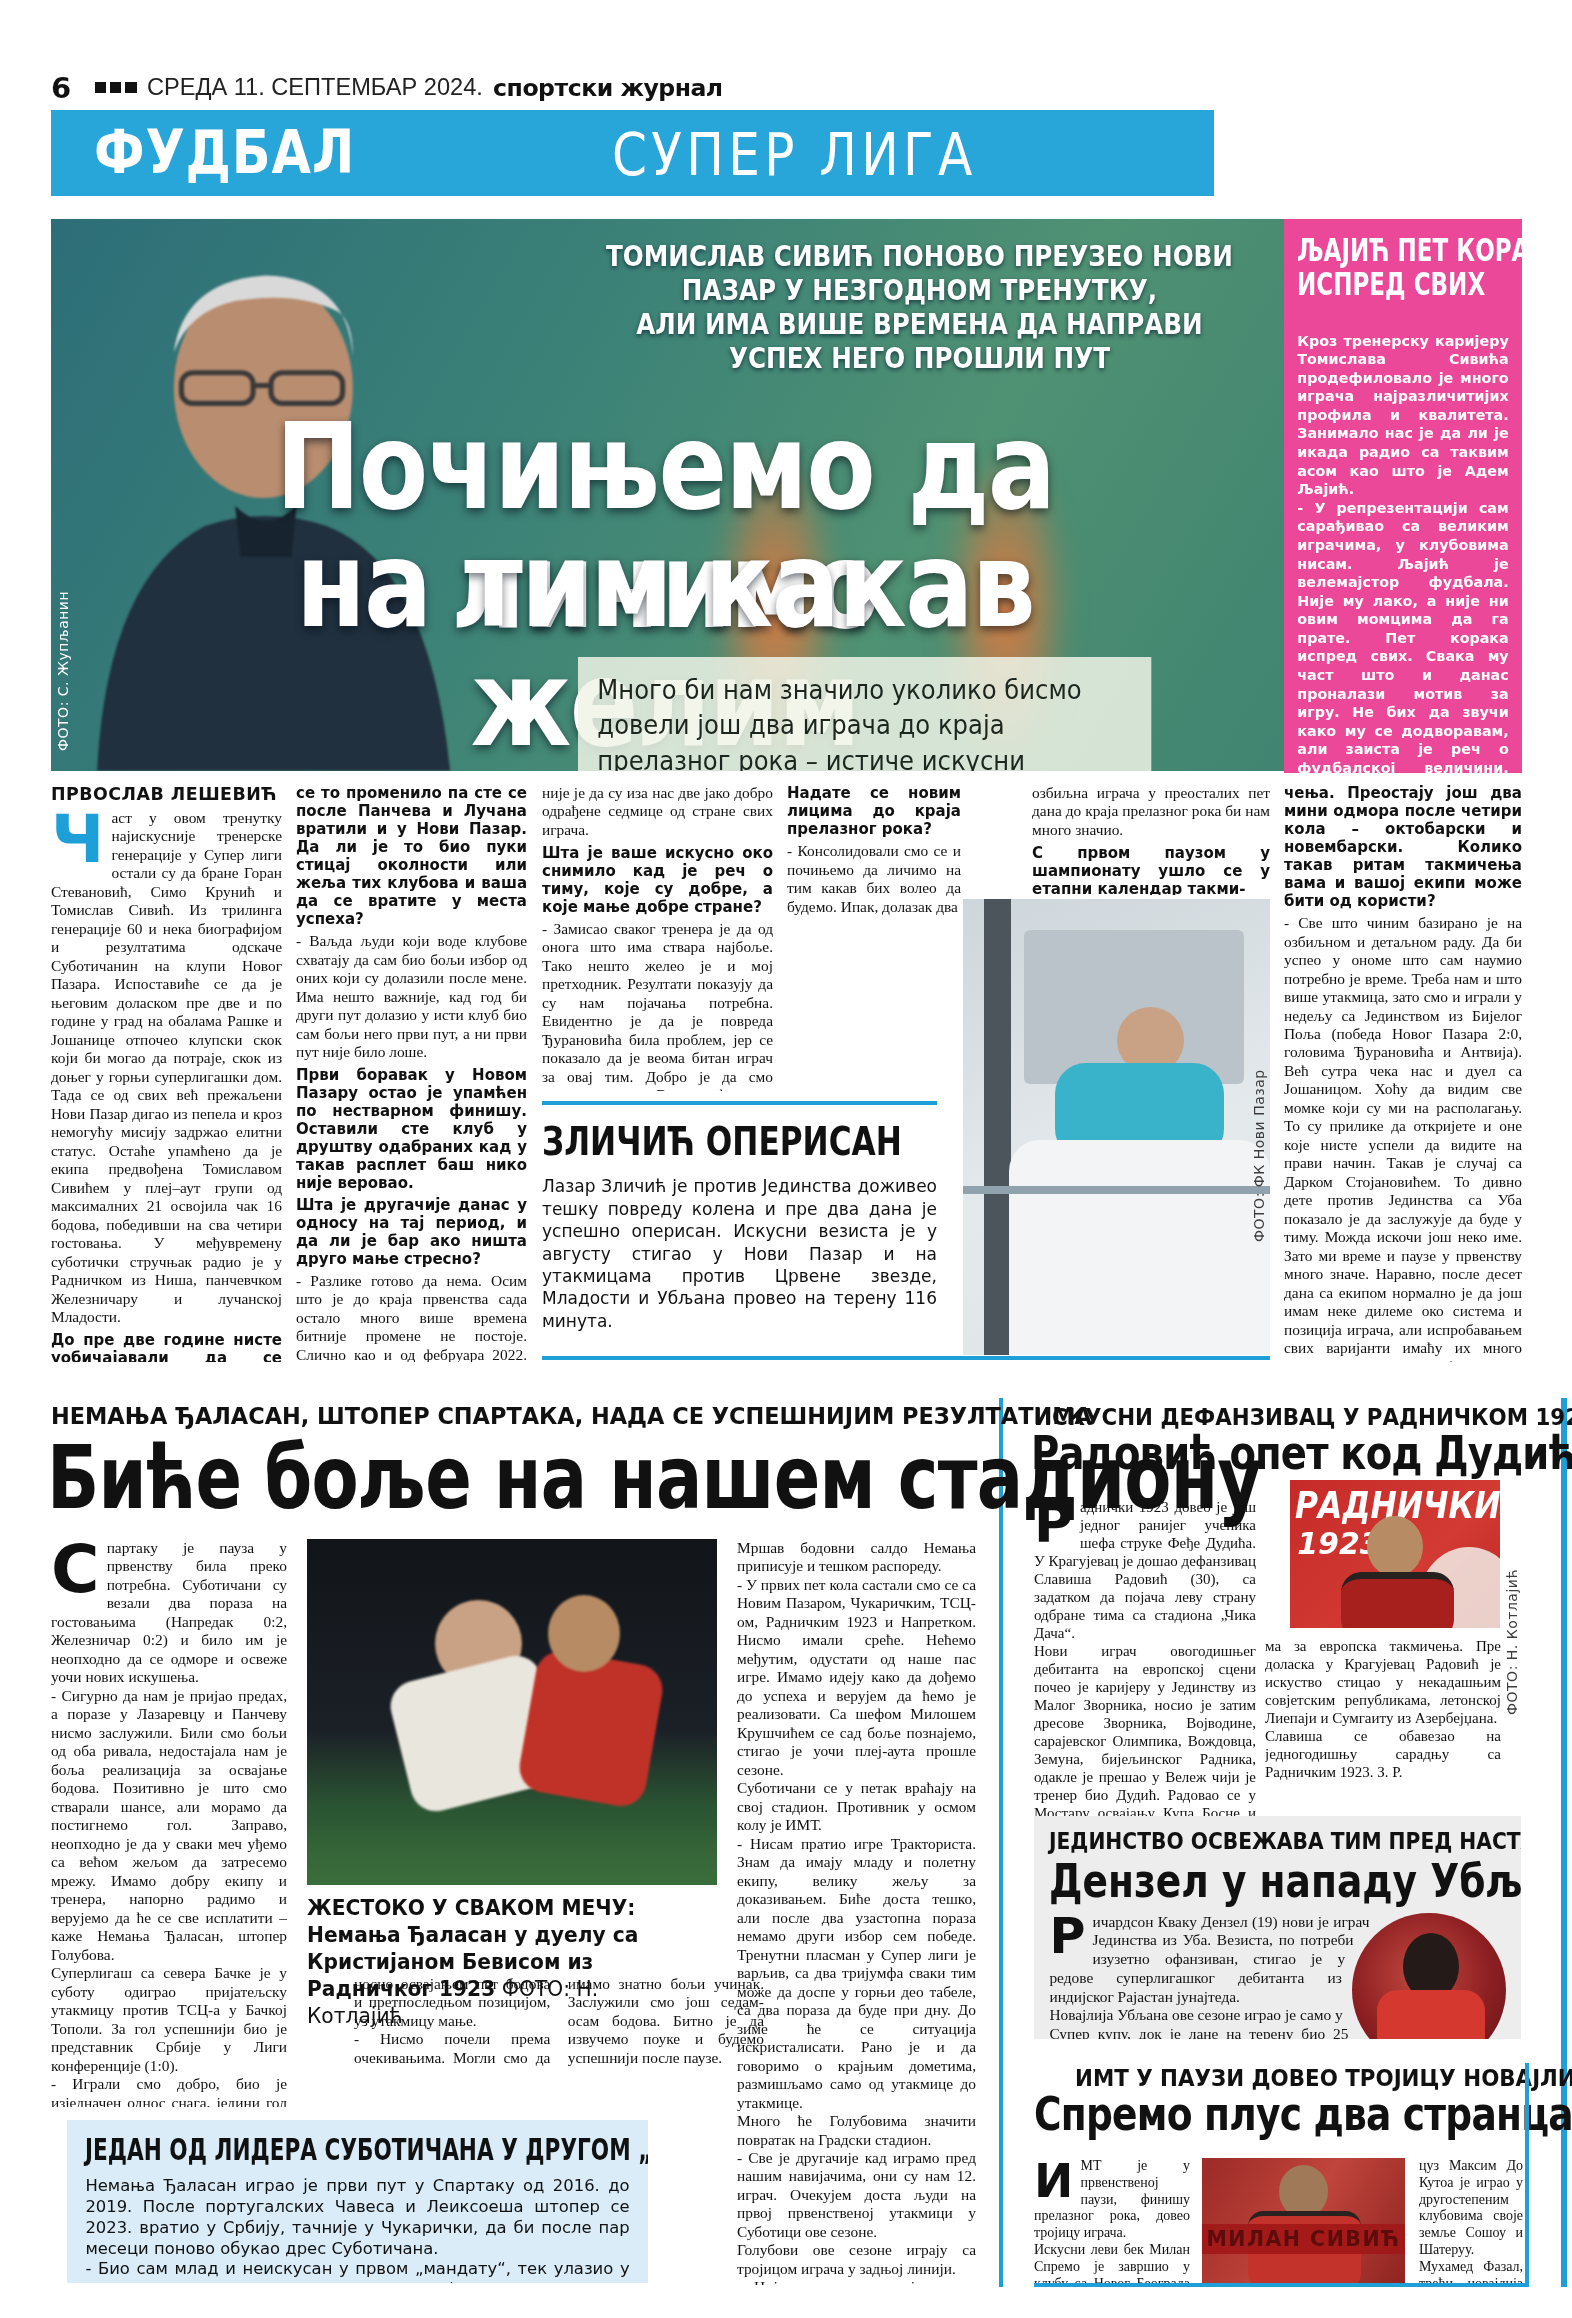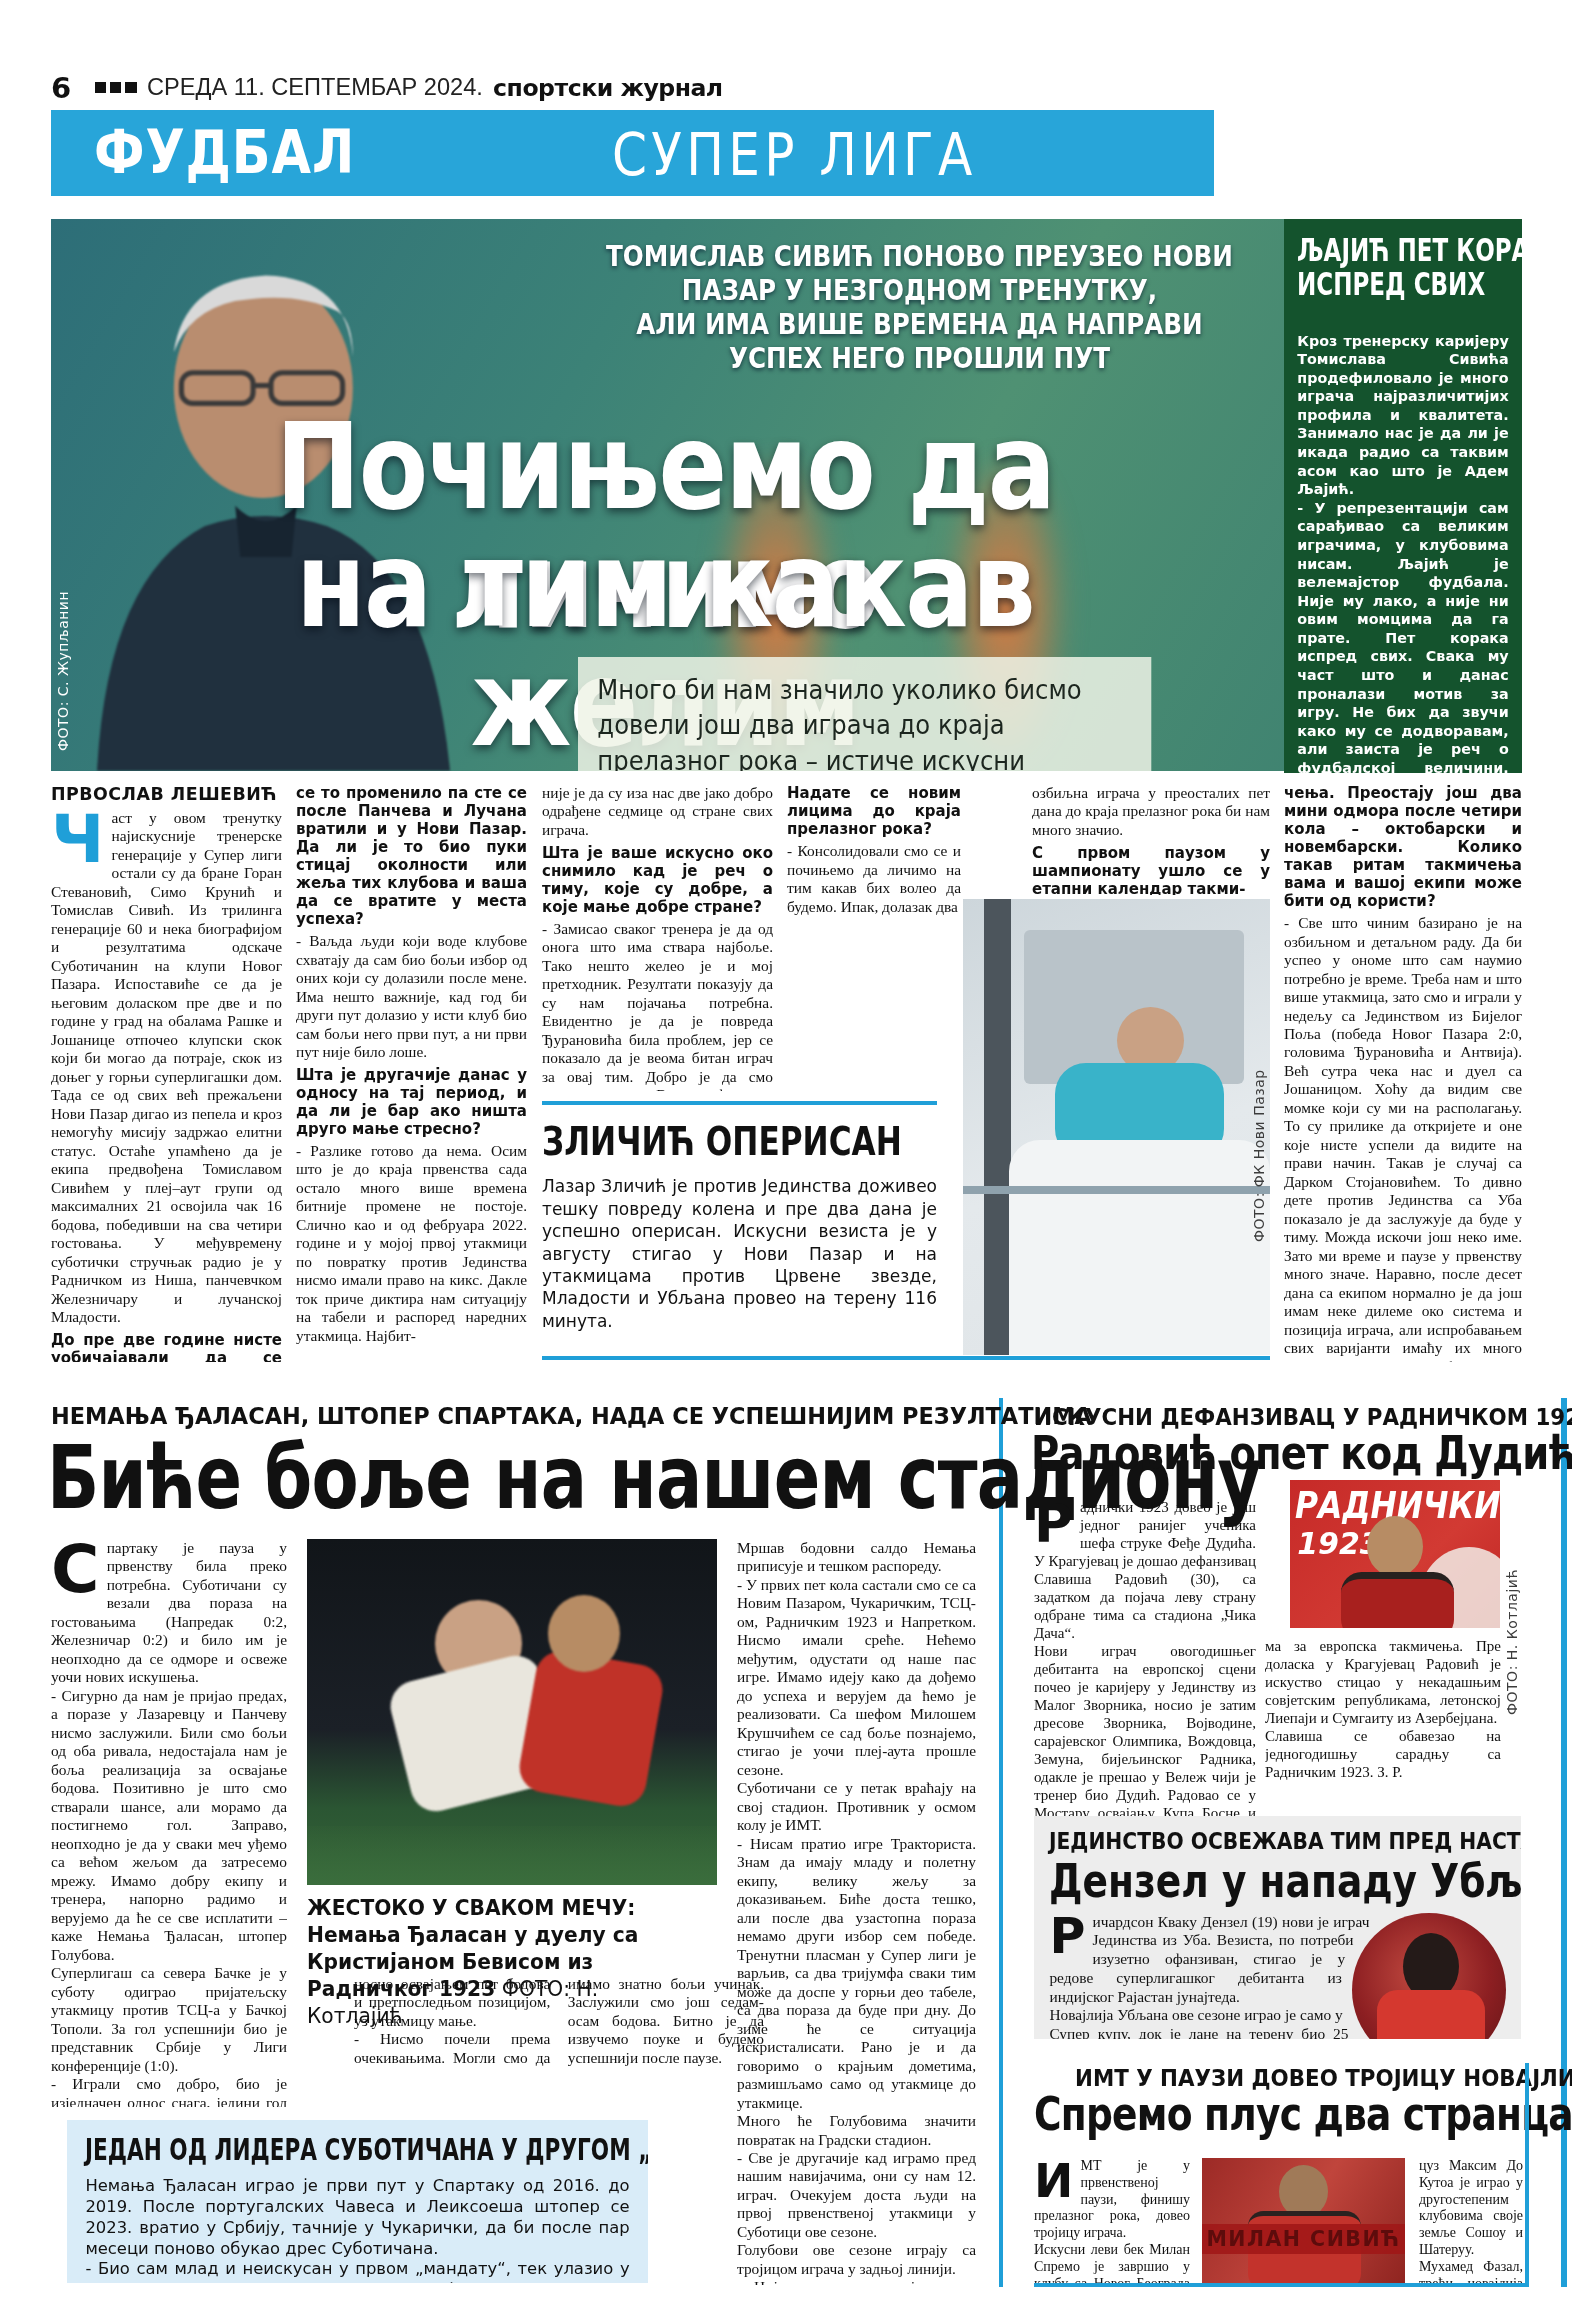--- a/index.html
+++ b/index.html
@@ -18,21 +18,21 @@
   .banner .sec{position:absolute;left:43px;top:7.2px;font-size:60px;font-weight:800;color:#fff;font-family:"DejaVu Sans",sans-serif;transform:scaleX(.85);transform-origin:0 50%;letter-spacing:1px;}
   .banner .lg{position:absolute;left:561px;top:10.2px;font-size:59px;font-weight:400;color:#fff;font-family:"DejaVu Sans",sans-serif;transform:scaleX(.85);transform-origin:0 50%;letter-spacing:5.1px;}
   
   .hero{left:51px;top:219px;width:1445px;height:552px;background:linear-gradient(120deg,#2d6e78 0%,#3c8277 35%,#4f9173 60%,#3a7e70 100%);overflow:hidden;}
   .blob{position:absolute;border-radius:50%;filter:blur(14.3px);}
   .kicker{position:absolute;left:512px;top:20.5px;width:713px;text-align:center;color:#fff;font-family:"DejaVu Sans",sans-serif;font-weight:800;font-size:28px;line-height:1.22;transform:scaleX(.88);transform-origin:50% 0;text-shadow:0 2px 5.1px rgba(0,20,40,.65);}
   .heroline{position:absolute;left:56px;width:1116px;text-align:center;color:#fff;font-weight:800;font-family:"DejaVu Sans",sans-serif;font-size:119px;line-height:1;transform:scaleX(.85);transform-origin:50% 0;text-shadow:0 4.1px 9.2px rgba(0,10,20,.55);letter-spacing:-2px;}
   .deck{position:absolute;left:527px;top:438px;width:594px;background:rgba(238,243,230,.85);padding:15.4px 21.5px;font-family:"DejaVu Sans",sans-serif;font-size:27px;line-height:1.3;color:#1c261f;transform:scaleX(.9);transform-origin:0 0;}
   .vcredit{position:absolute;writing-mode:vertical-rl;transform:rotate(180deg);font-family:"DejaVu Sans",sans-serif;font-size:14px;letter-spacing:0.5px;}
   
-  .sidebar{left:1284px;top:219px;width:238px;height:554px;background:#14532d;color:#fff;box-sizing:border-box;padding:15.4px 13.3px;}
+  .sidebar{left:1284px;top:219px;width:238px;height:554px;background:#ec4899;color:#fff;box-sizing:border-box;padding:15.4px 13.3px;}
   .sidebar h2{margin:0 0 14.3px;font-family:"DejaVu Sans",sans-serif;font-weight:800;font-size:32px;line-height:1.05;transform:scaleX(.72);transform-origin:0 0;white-space:nowrap;}
   .sidebar .body{font-family:"DejaVu Sans",sans-serif;font-weight:700;font-size:14.3px;line-height:1.3;text-align:justify;white-space:pre-line;margin-top:30px;}
   
   .col{position:absolute;font-size:15.4px;line-height:1.2;text-align:justify;overflow:hidden;}
   .col p{margin:0 0 4.1px;}
   .q{font-family:"DejaVu Sans",sans-serif;font-weight:700;font-size:15px;line-height:1.2;}
   .byline{font-family:"DejaVu Sans",sans-serif;font-weight:800;font-size:17.4px;margin:0 0 13.3px;letter-spacing:0.5px;}
   .dropcap{float:left;font-size:66px;line-height:.82;font-weight:700;padding:4.1px 7.2px 0 0;font-family:"DejaVu Sans",sans-serif;}
   .dc-blue{color:#1f9fd8;}
   .prelines{white-space:pre-line;}
@@ -106,20 +106,21 @@
 </div>
 
 <div class="col" style="left:51px;top:784px;width:231px;height:578px;">
   <p class="byline">ПРВОСЛАВ ЛЕШЕВИЋ</p>
   <p><span class="dropcap dc-blue">Ч</span><span>аст у овом тренутку најискусније тренерске генерације у Супер лиги остали су да бране Горан Стевановић, Симо Крунић и Томислав Сивић. Из трилинга генерације 60 и нека биографијом и резултатима одскаче Суботичанин на клупи Новог Пазара. Испоставиће се да је његовим доласком пре две и по године у град на обалама Рашке и Јошанице отпочео клупски скок који би могао да потраје, скок из доњег у горњи суперлигашки дом. Тада се од свих већ прежаљени Нови Пазар дигао из пепела и кроз немогућу мисију задржао елитни статус. Остаће упамћено да је екипа предвођена Томиславом Сивићем у плеј–аут групи од максималних 21 освојила чак 16 бодова, победивши на сва четири гостовања. У међувремену суботички стручњак радио је у Радничком из Ниша, панчевчком Железничару и лучанској Младости.</span></p>
   <p class="q">До пре две године нисте уобичајавали да се враћате тамо где сте већ оставили известан траг. Шта</p>
 </div>
 <div class="col" style="left:296px;top:784px;width:231px;height:578px;">
   <p class="q">се то променило па сте се после Панчева и Лучана вратили и у Нови Пазар. Да ли је то био пуки стицај околности или жеља тих клубова и ваша да се вратите у места успеха?</p>
   <p>- Ваљда људи који воде клубове схватају да сам био бољи избор од оних који су долазили после мене. Има нешто важније, кад год би други пут долазио у исти клуб био сам бољи него први пут, а ни први пут није било лоше.</p>
+  <p class="q">Први боравак у Новом Пазару остао је упамћен по нестварном финишу. Оставили сте клуб у друштву одабраних кад у такав расплет баш нико није веровао.</p>
   <p class="q">Шта је другачије данас у односу на тај период, и да ли је бар ако ништа друго мање стресно?</p>
   <p>- Разлике готово да нема. Осим што је до краја првенства сада остало много више времена битније промене не постоје. Слично као и од фебруара 2022. године и у мојој првој утакмици по повратку против Јединства нисмо имали право на кикс. Дакле ток приче диктира нам ситуацију на табели и распоред наредних утакмица. Најбит-</p>
 </div>
 <div class="col" style="left:542px;top:784px;width:231px;height:307px;">
   <p>није је да су иза нас две јако добро одрађене седмице од стране свих играча.</p>
   <p class="q">Шта је ваше искусно око снимило кад је реч о тиму, које су добре, а које мање добре стране?</p>
   <p>- Замисао сваког тренера је да од онога што има ствара најбоље. Тако нешто желео је и мој претходник. Резултати показују да су нам појачања потребна. Евидентно је да је повреда Ђурановића била проблем, јер се показало да је веома битан играч за овај тим. Добро је да смо недавно довели Видаковића и да се Милетић оправио од повреде, али није добро што се повредио Зличић.</p>
 </div>
 <div class="col" style="left:787px;top:784px;width:174px;height:215px;">
   <p class="q">Надате се новим лицима до краја прелазног рока?</p>

